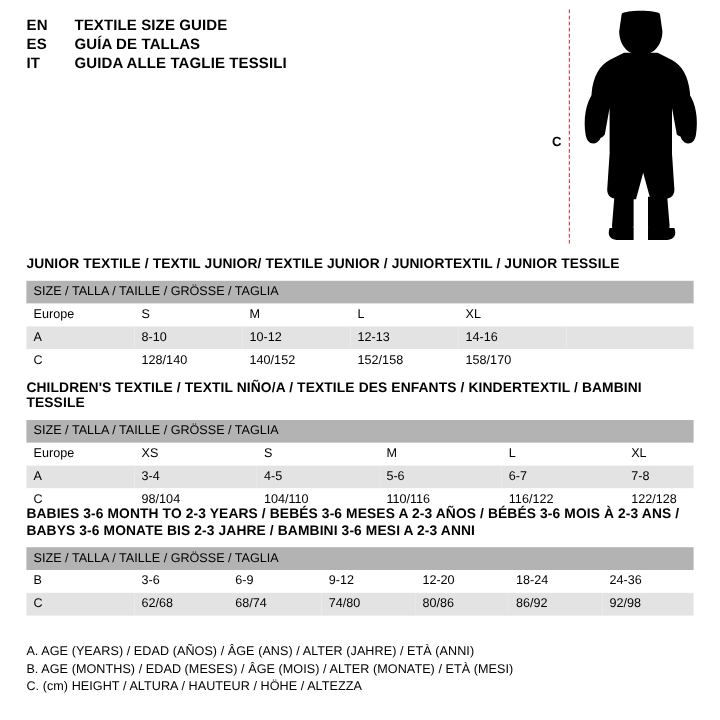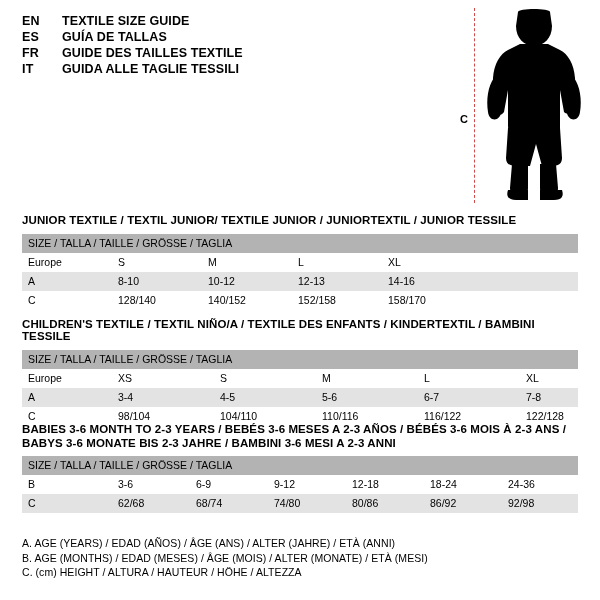--- a/index.html
+++ b/index.html
@@ -140,24 +140,20 @@
 <div class="page">
 
   <div class="header">
     <div class="lang-row">
       <div class="lang-code">EN</div>
       <div class="lang-title">TEXTILE SIZE GUIDE</div>
     </div>
     <div class="lang-row">
       <div class="lang-code">ES</div>
       <div class="lang-title">GUÍA DE TALLAS</div>
-    </div>
-    <div class="lang-row">
-      <div class="lang-code">FR</div>
-      <div class="lang-title">GUIDE DES TAILLES TEXTILE</div>
     </div>
     <div class="lang-row">
       <div class="lang-code">IT</div>
       <div class="lang-title">GUIDA ALLE TAGLIE TESSILI</div>
     </div>
   </div>
 
   <div class="figure-wrap">
     <div class="dashed-line"></div>
     <div class="c-label">C</div>
@@ -289,21 +285,21 @@
       </colgroup>
       <tbody>
         <tr class="head-row">
           <td colspan="7">SIZE / TALLA / TAILLE / GRÖSSE / TAGLIA</td>
         </tr>
         <tr class="plain">
           <td>B</td>
           <td>3-6</td>
           <td>6-9</td>
           <td>9-12</td>
-          <td>12-18</td>
+          <td>12-20</td>
           <td>18-24</td>
           <td>24-36</td>
         </tr>
         <tr class="shade">
           <td>C</td>
           <td>62/68</td>
           <td>68/74</td>
           <td>74/80</td>
           <td>80/86</td>
           <td>86/92</td>

